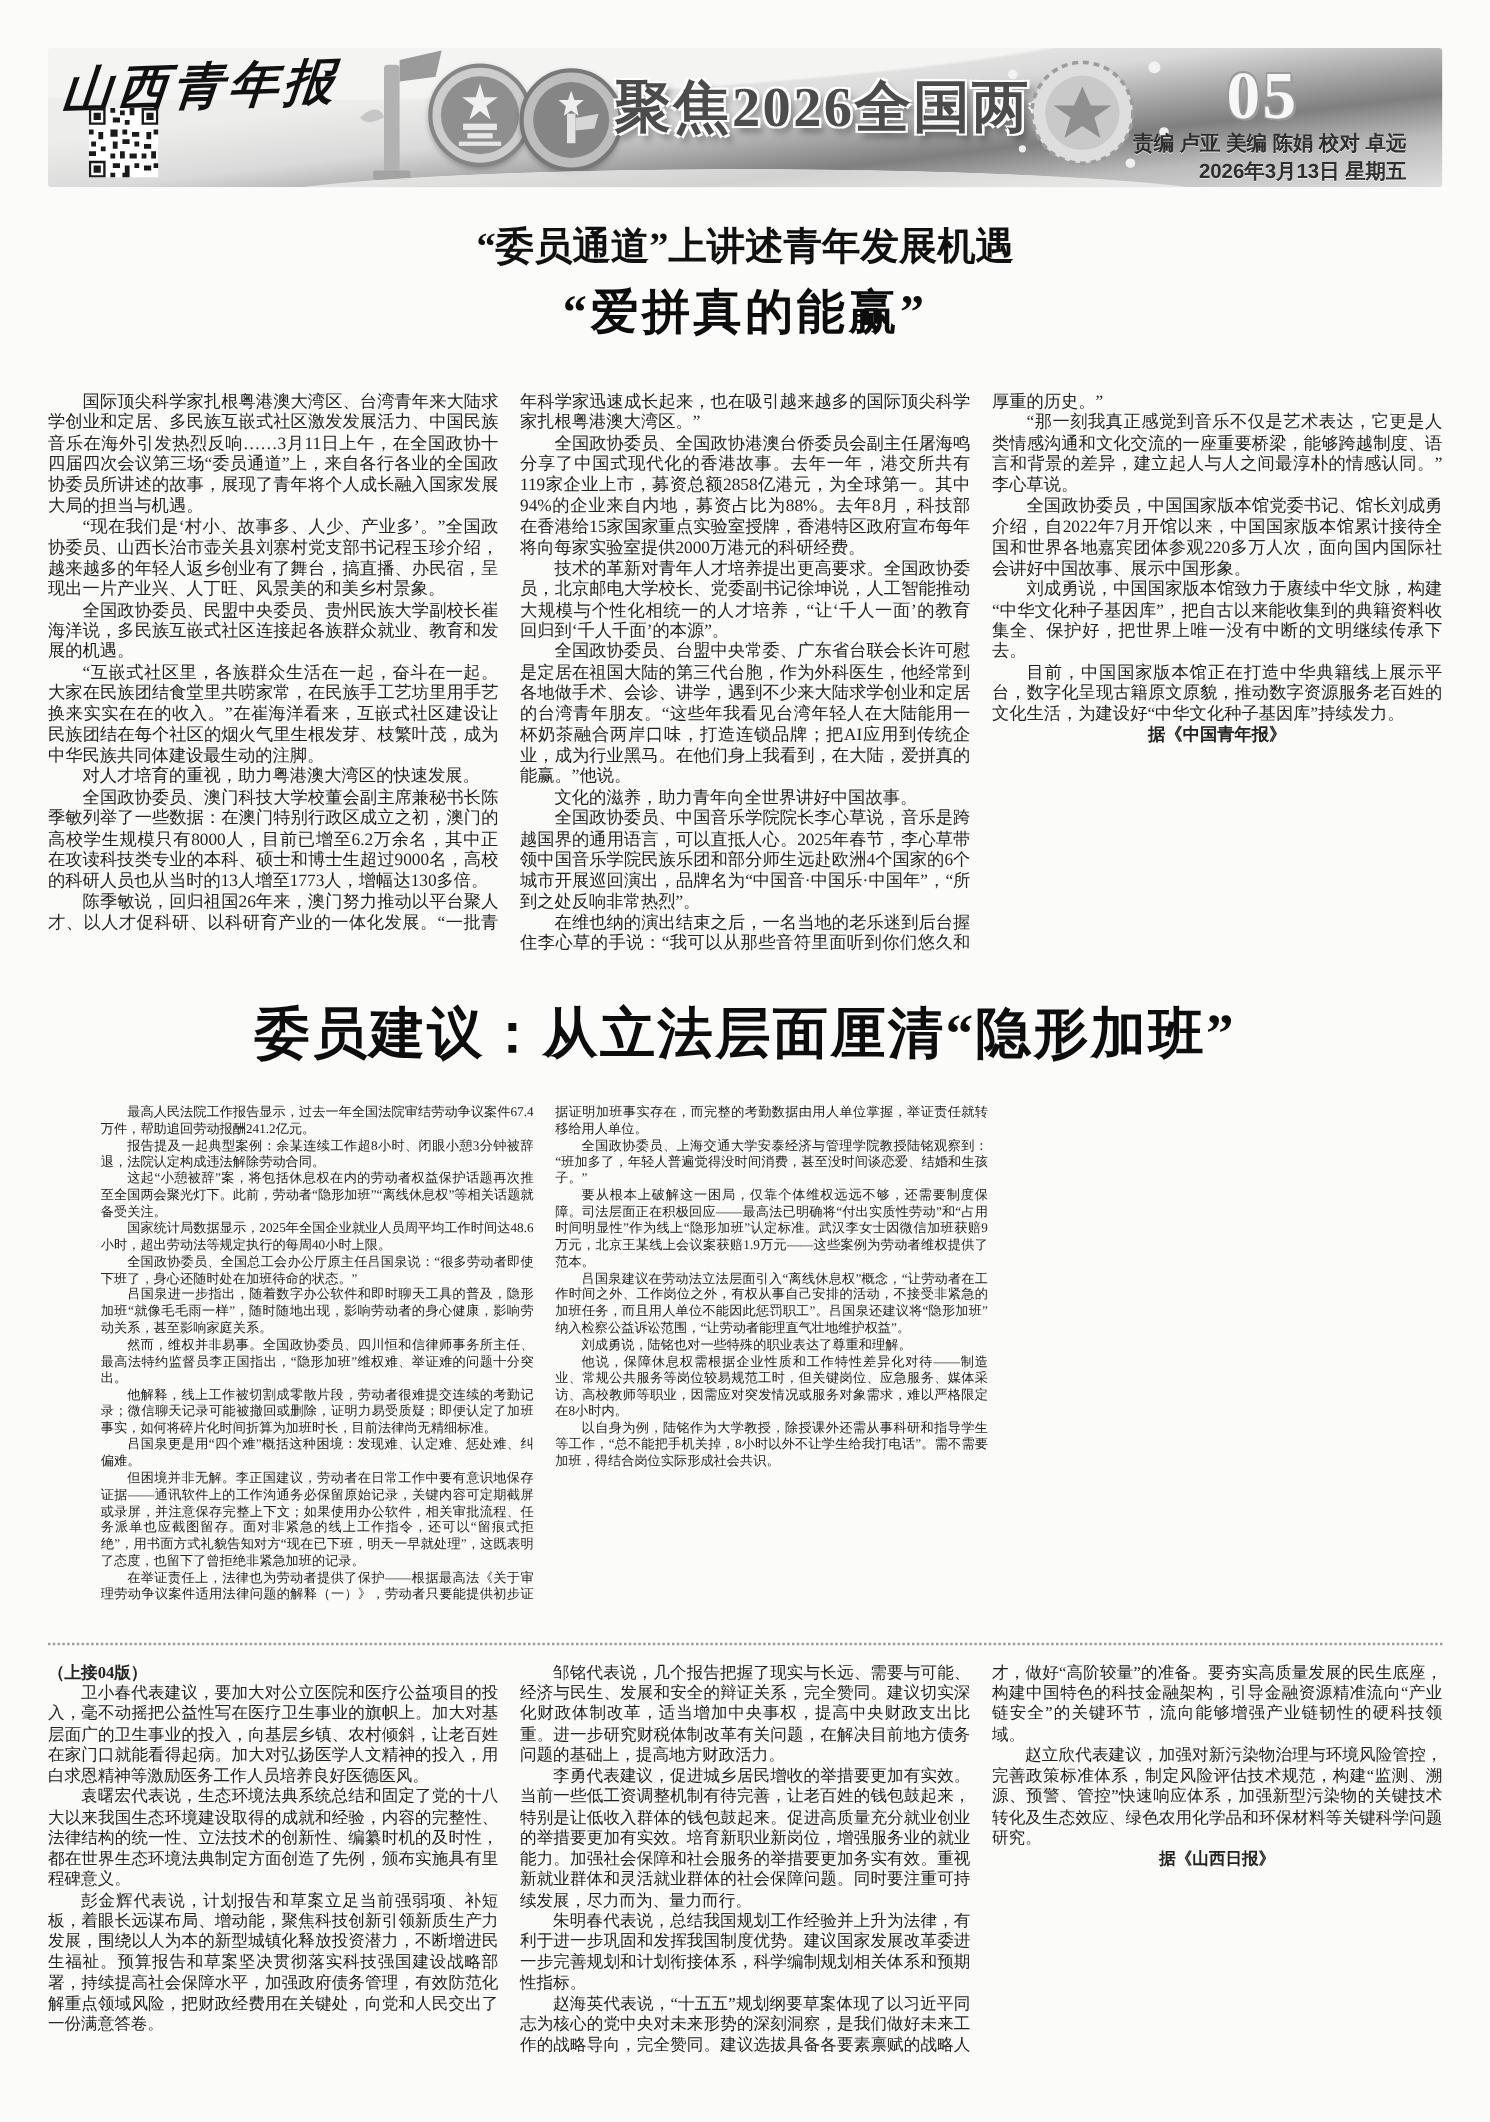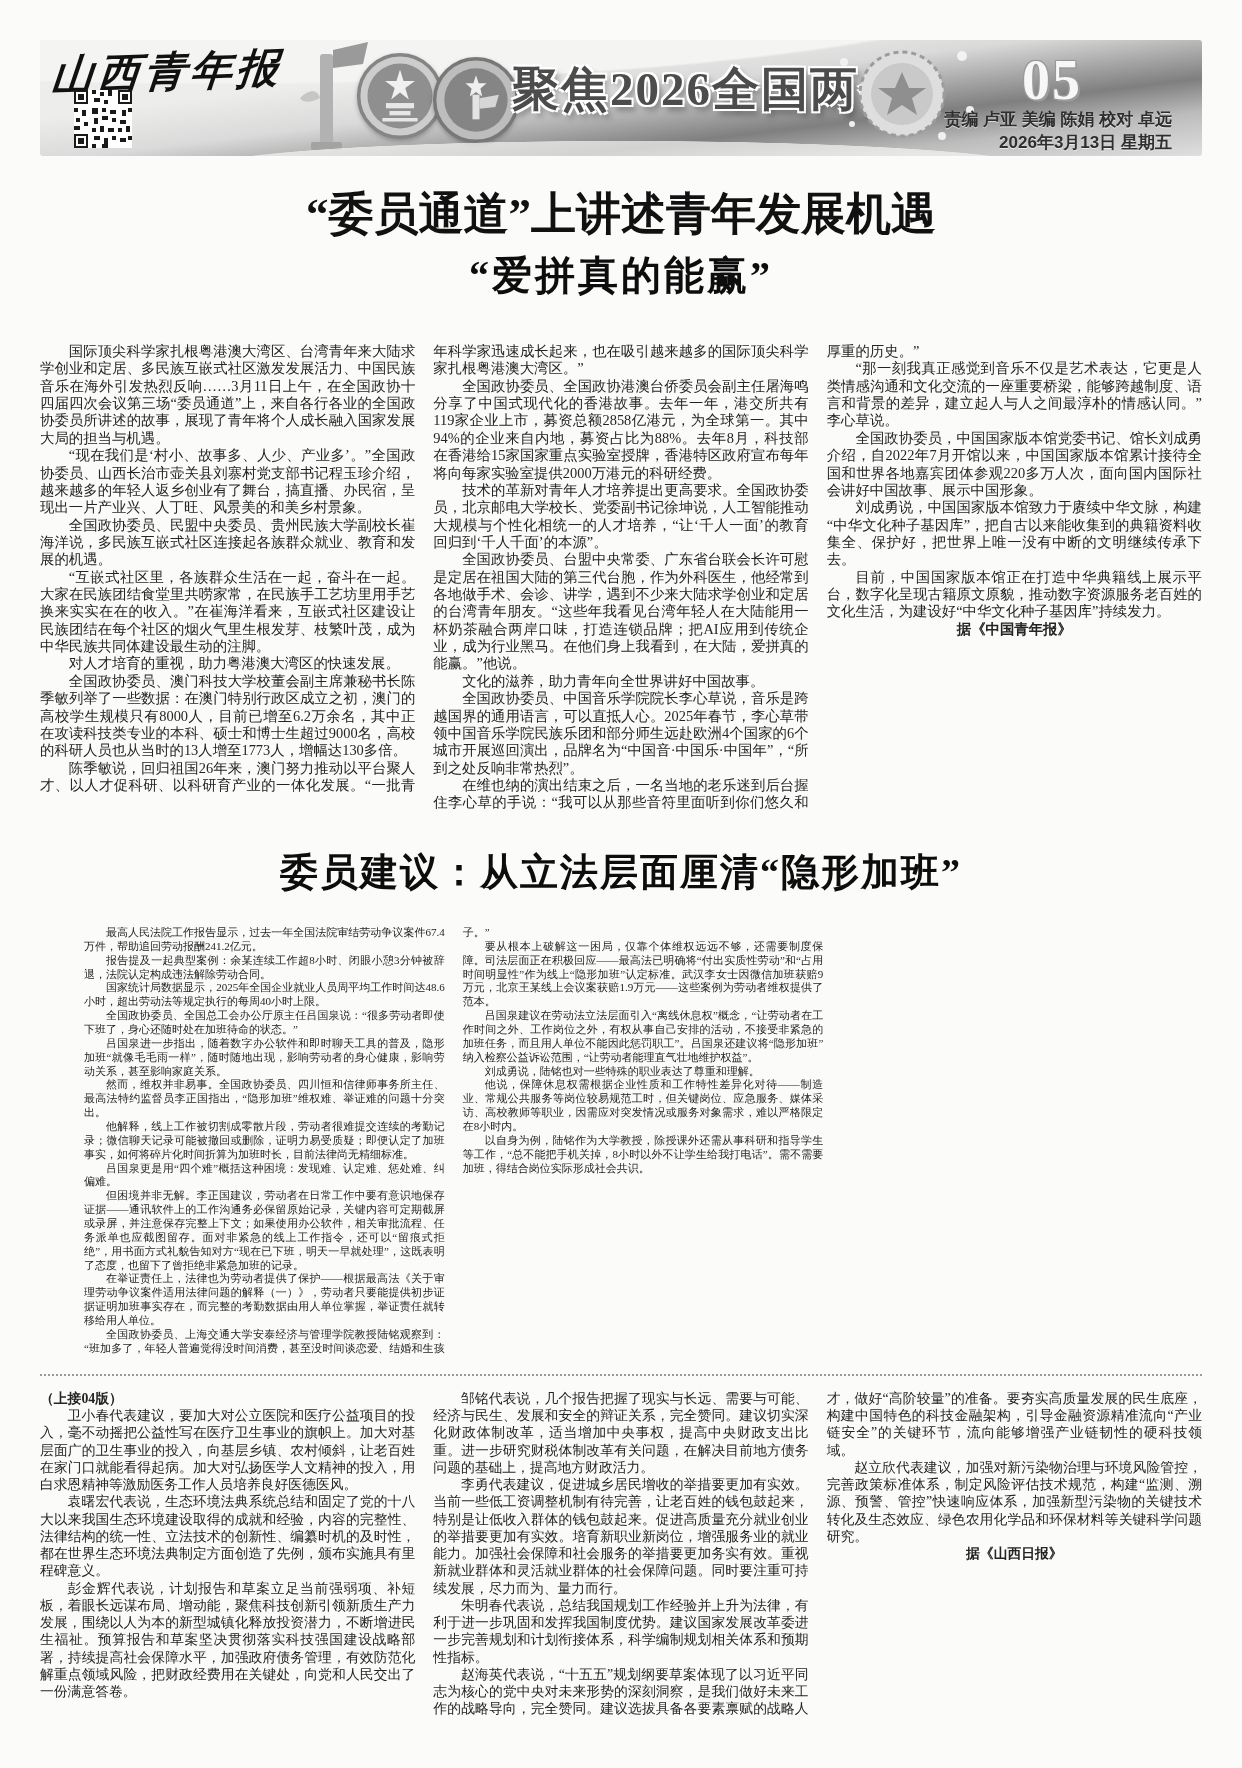--- a/index.html
+++ b/index.html
@@ -29,23 +29,23 @@
   .medal{position:absolute;left:782px;top:0;width:160px;height:112px;}
   .page-num{position:absolute;right:120px;top:8px;font-size:56px;font-weight:900;color:#f7f7f7;
       letter-spacing:2px;
       text-shadow:0 0 2px #8b8b8b,2px 2px 0 #9d9d9d,-1px -1px 0 #9d9d9d,1px -1px 0 #9d9d9d,-1px 1px 0 #9d9d9d;}
   .credits{position:absolute;right:30px;top:68px;font-size:17px;font-weight:700;color:#2e2e2e;
       font-family:"Liberation Sans","DejaVu Sans",sans-serif;text-shadow:0 1px 0 rgba(255,255,255,.6);}
   .date-line{position:absolute;right:30px;top:91px;font-size:17px;font-weight:700;color:#2e2e2e;
       font-family:"Liberation Sans","DejaVu Sans",sans-serif;text-shadow:0 1px 0 rgba(255,255,255,.6);}
 
   
-  .kicker{margin:28px 0 4px;text-align:center;font-size:45px;font-weight:700;color:#111;}
+  .kicker{margin:28px 0 4px;text-align:center;font-size:32px;font-weight:700;color:#111;}
   .title-main{margin:0 0 40px;text-align:center;font-size:40px;font-weight:900;letter-spacing:3px;color:#0d0d0d;}
-  .title-second{margin:34px 0 28px;text-align:center;font-size:38px;font-weight:900;letter-spacing:2px;color:#0d0d0d;}
+  .title-second{margin:34px 0 28px;text-align:center;font-size:46px;font-weight:900;letter-spacing:2px;color:#0d0d0d;}
 
   .cols{column-gap:18px;column-count:3;column-fill:auto;overflow:hidden;text-align:justify;color:#242424;}
   .cols p{margin:0;}
   .cols .para{text-indent:2em;}
   .cols-a1{height:470px;font-size:14.4px;line-height:1.205;}
   .cols-a2{height:430px;font-size:11px;line-height:1.26;margin-left:44px;}
   .cols-cont{height:330px;font-size:13.8px;line-height:1.25;}
   .jump-note{font-weight:700;}
   .source-credit{text-align:center;font-weight:700;text-indent:0;}
 
@@ -124,20 +124,21 @@
         <p class="para">目前，中国国家版本馆正在打造中华典籍线上展示平台，数字化呈现古籍原文原貌，推动数字资源服务老百姓的文化生活，为建设好“中华文化种子基因库”持续发力。</p>
         <p class="source-credit">据《中国青年报》</p>
       </div>
   </section>
 
   <section>
     <h2 class="title-second">委员建议：从立法层面厘清“隐形加班”</h2>
     <div class="cols cols-a2">
         <p class="para">最高人民法院工作报告显示，过去一年全国法院审结劳动争议案件67.4万件，帮助追回劳动报酬241.2亿元。</p>
         <p class="para">报告提及一起典型案例：余某连续工作超8小时、闭眼小憩3分钟被辞退，法院认定构成违法解除劳动合同。</p>
+        <p class="para">这起“小憩被辞”案，将包括休息权在内的劳动者权益保护话题再次推至全国两会聚光灯下。此前，劳动者“隐形加班”“离线休息权”等相关话题就备受关注。</p>
         <p class="para">国家统计局数据显示，2025年全国企业就业人员周平均工作时间达48.6小时，超出劳动法等规定执行的每周40小时上限。</p>
         <p class="para">全国政协委员、全国总工会办公厅原主任吕国泉说：“很多劳动者即使下班了，身心还随时处在加班待命的状态。”</p>
         <p class="para">吕国泉进一步指出，随着数字办公软件和即时聊天工具的普及，隐形加班“就像毛毛雨一样”，随时随地出现，影响劳动者的身心健康，影响劳动关系，甚至影响家庭关系。</p>
         <p class="para">然而，维权并非易事。全国政协委员、四川恒和信律师事务所主任、最高法特约监督员李正国指出，“隐形加班”维权难、举证难的问题十分突出。</p>
         <p class="para">他解释，线上工作被切割成零散片段，劳动者很难提交连续的考勤记录；微信聊天记录可能被撤回或删除，证明力易受质疑；即便认定了加班事实，如何将碎片化时间折算为加班时长，目前法律尚无精细标准。</p>
         <p class="para">吕国泉更是用“四个难”概括这种困境：发现难、认定难、惩处难、纠偏难。</p>
         <p class="para">但困境并非无解。李正国建议，劳动者在日常工作中要有意识地保存证据——通讯软件上的工作沟通务必保留原始记录，关键内容可定期截屏或录屏，并注意保存完整上下文；如果使用办公软件，相关审批流程、任务派单也应截图留存。面对非紧急的线上工作指令，还可以“留痕式拒绝”，用书面方式礼貌告知对方“现在已下班，明天一早就处理”，这既表明了态度，也留下了曾拒绝非紧急加班的记录。</p>
         <p class="para">在举证责任上，法律也为劳动者提供了保护——根据最高法《关于审理劳动争议案件适用法律问题的解释（一）》，劳动者只要能提供初步证据证明加班事实存在，而完整的考勤数据由用人单位掌握，举证责任就转移给用人单位。</p>
         <p class="para">全国政协委员、上海交通大学安泰经济与管理学院教授陆铭观察到：“班加多了，年轻人普遍觉得没时间消费，甚至没时间谈恋爱、结婚和生孩子。”</p>
         <p class="para">要从根本上破解这一困局，仅靠个体维权远远不够，还需要制度保障。司法层面正在积极回应——最高法已明确将“付出实质性劳动”和“占用时间明显性”作为线上“隐形加班”认定标准。武汉李女士因微信加班获赔9万元，北京王某线上会议案获赔1.9万元——这些案例为劳动者维权提供了范本。</p>

